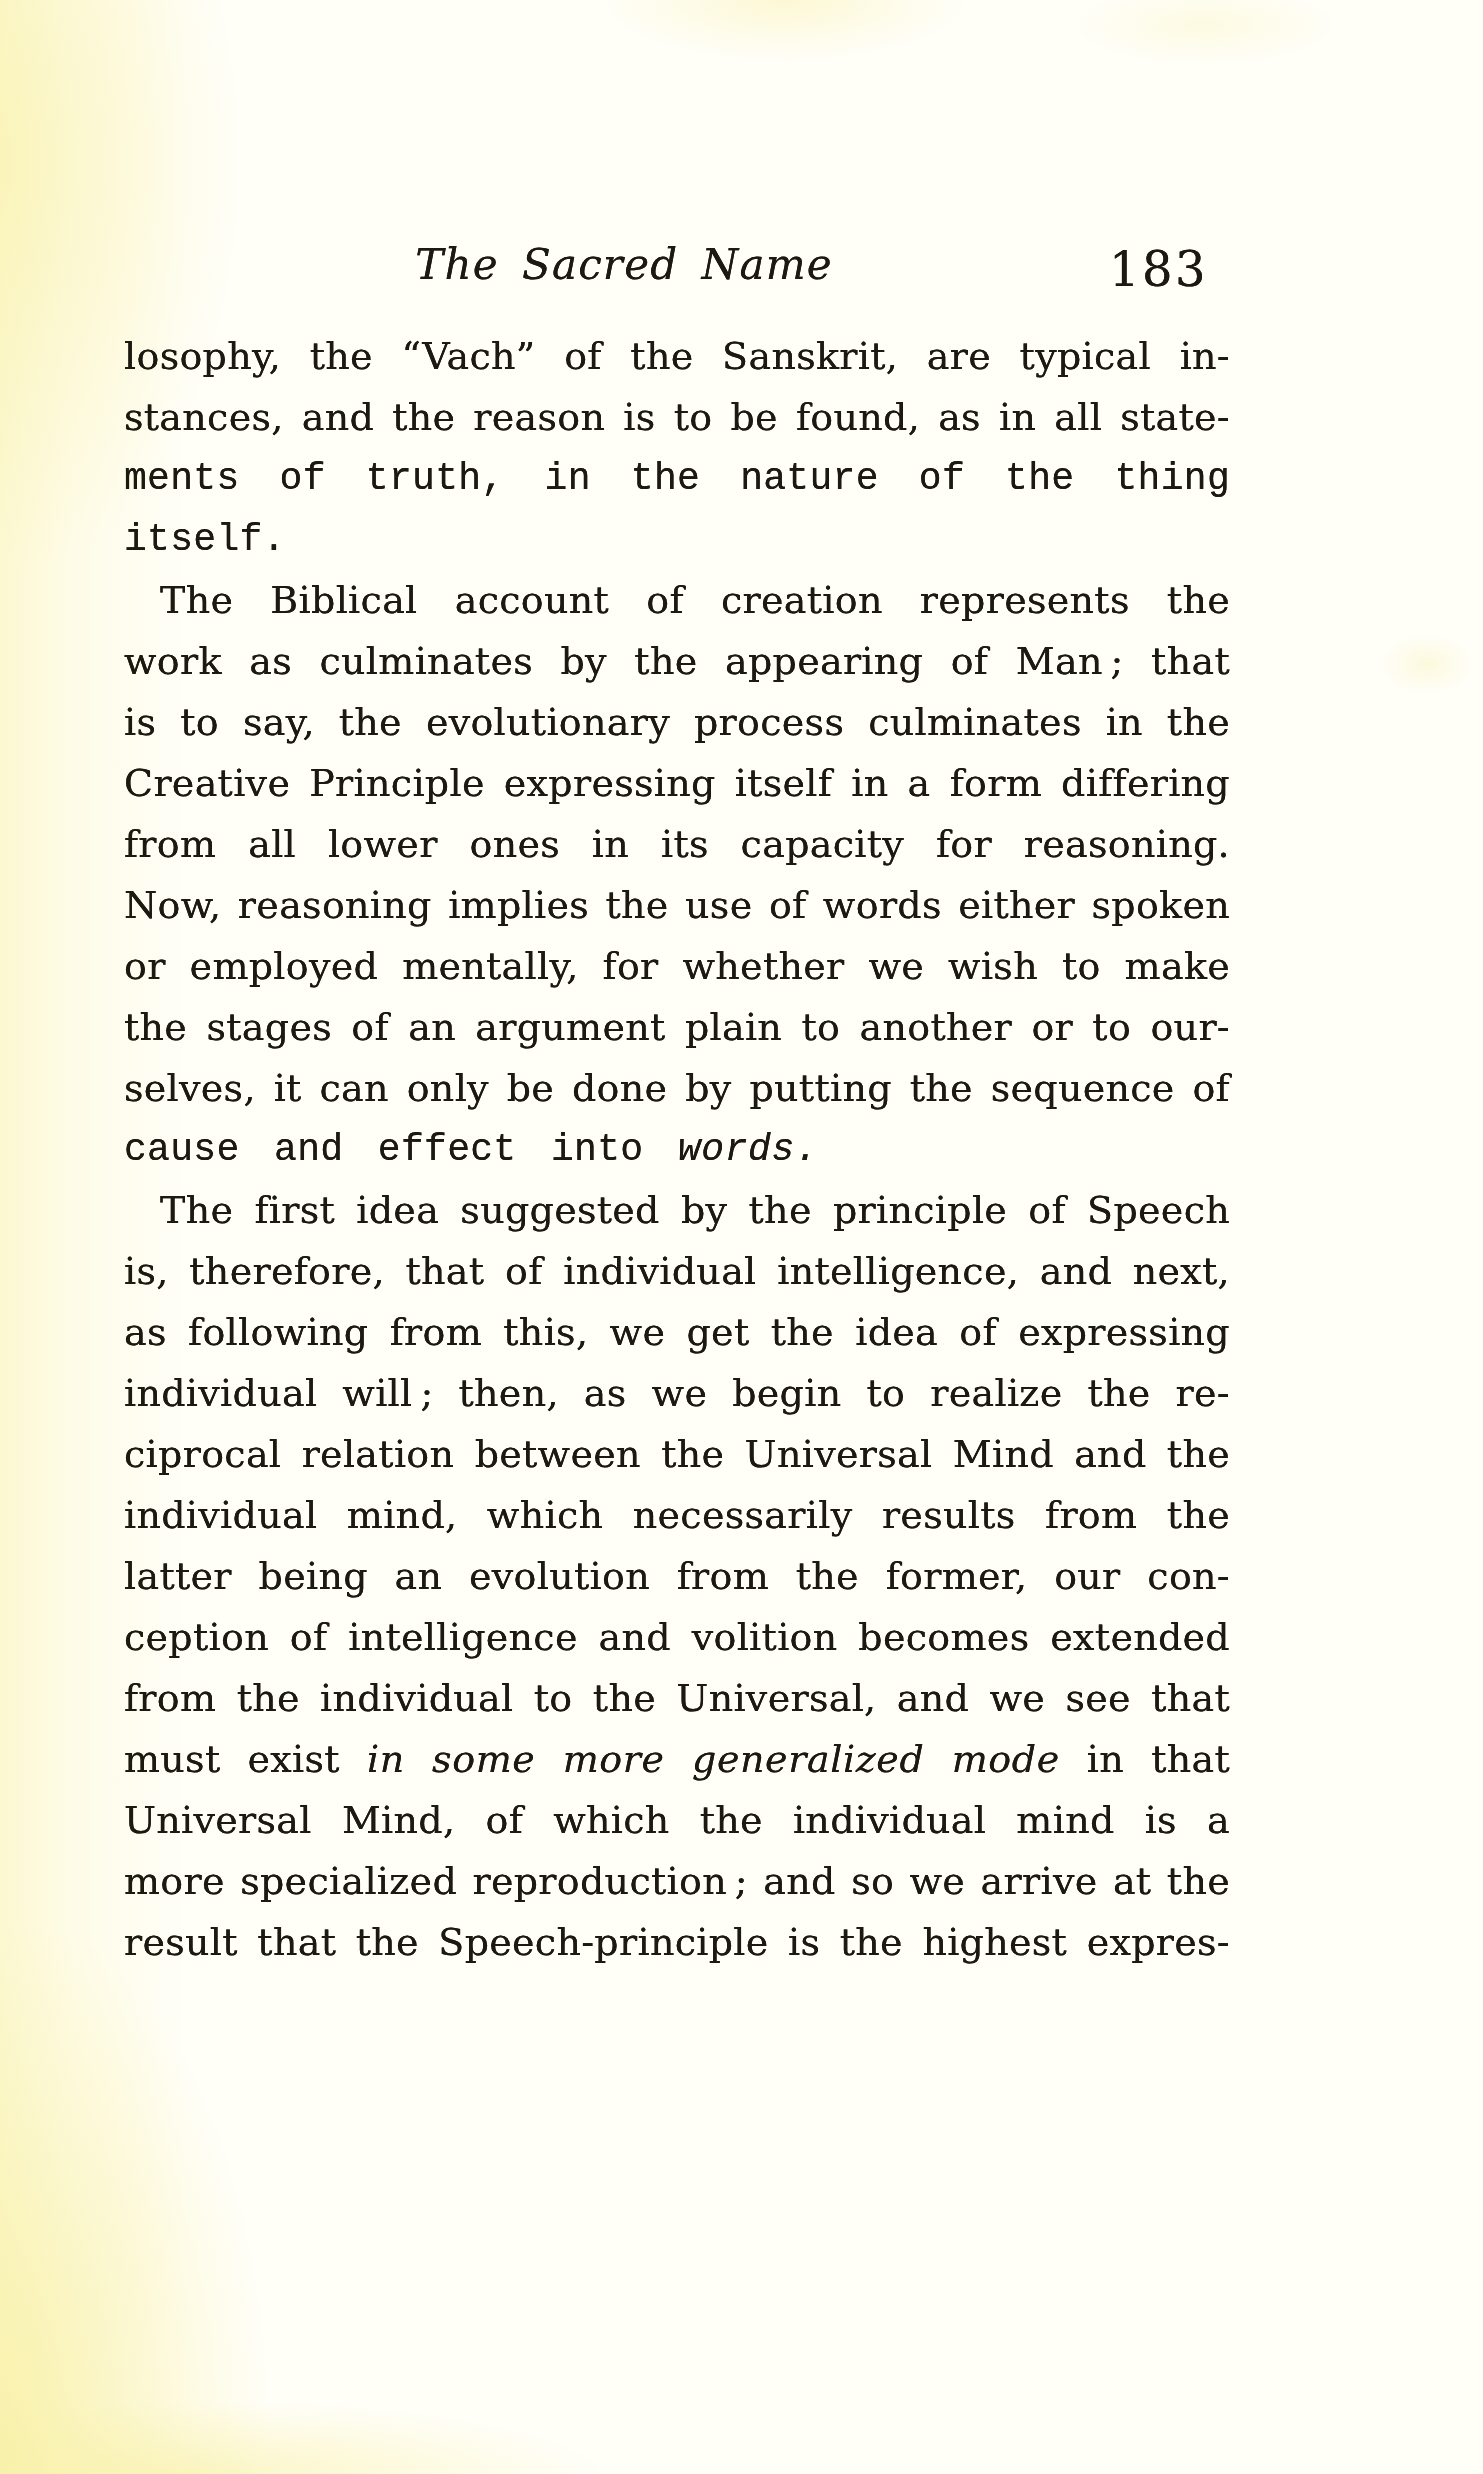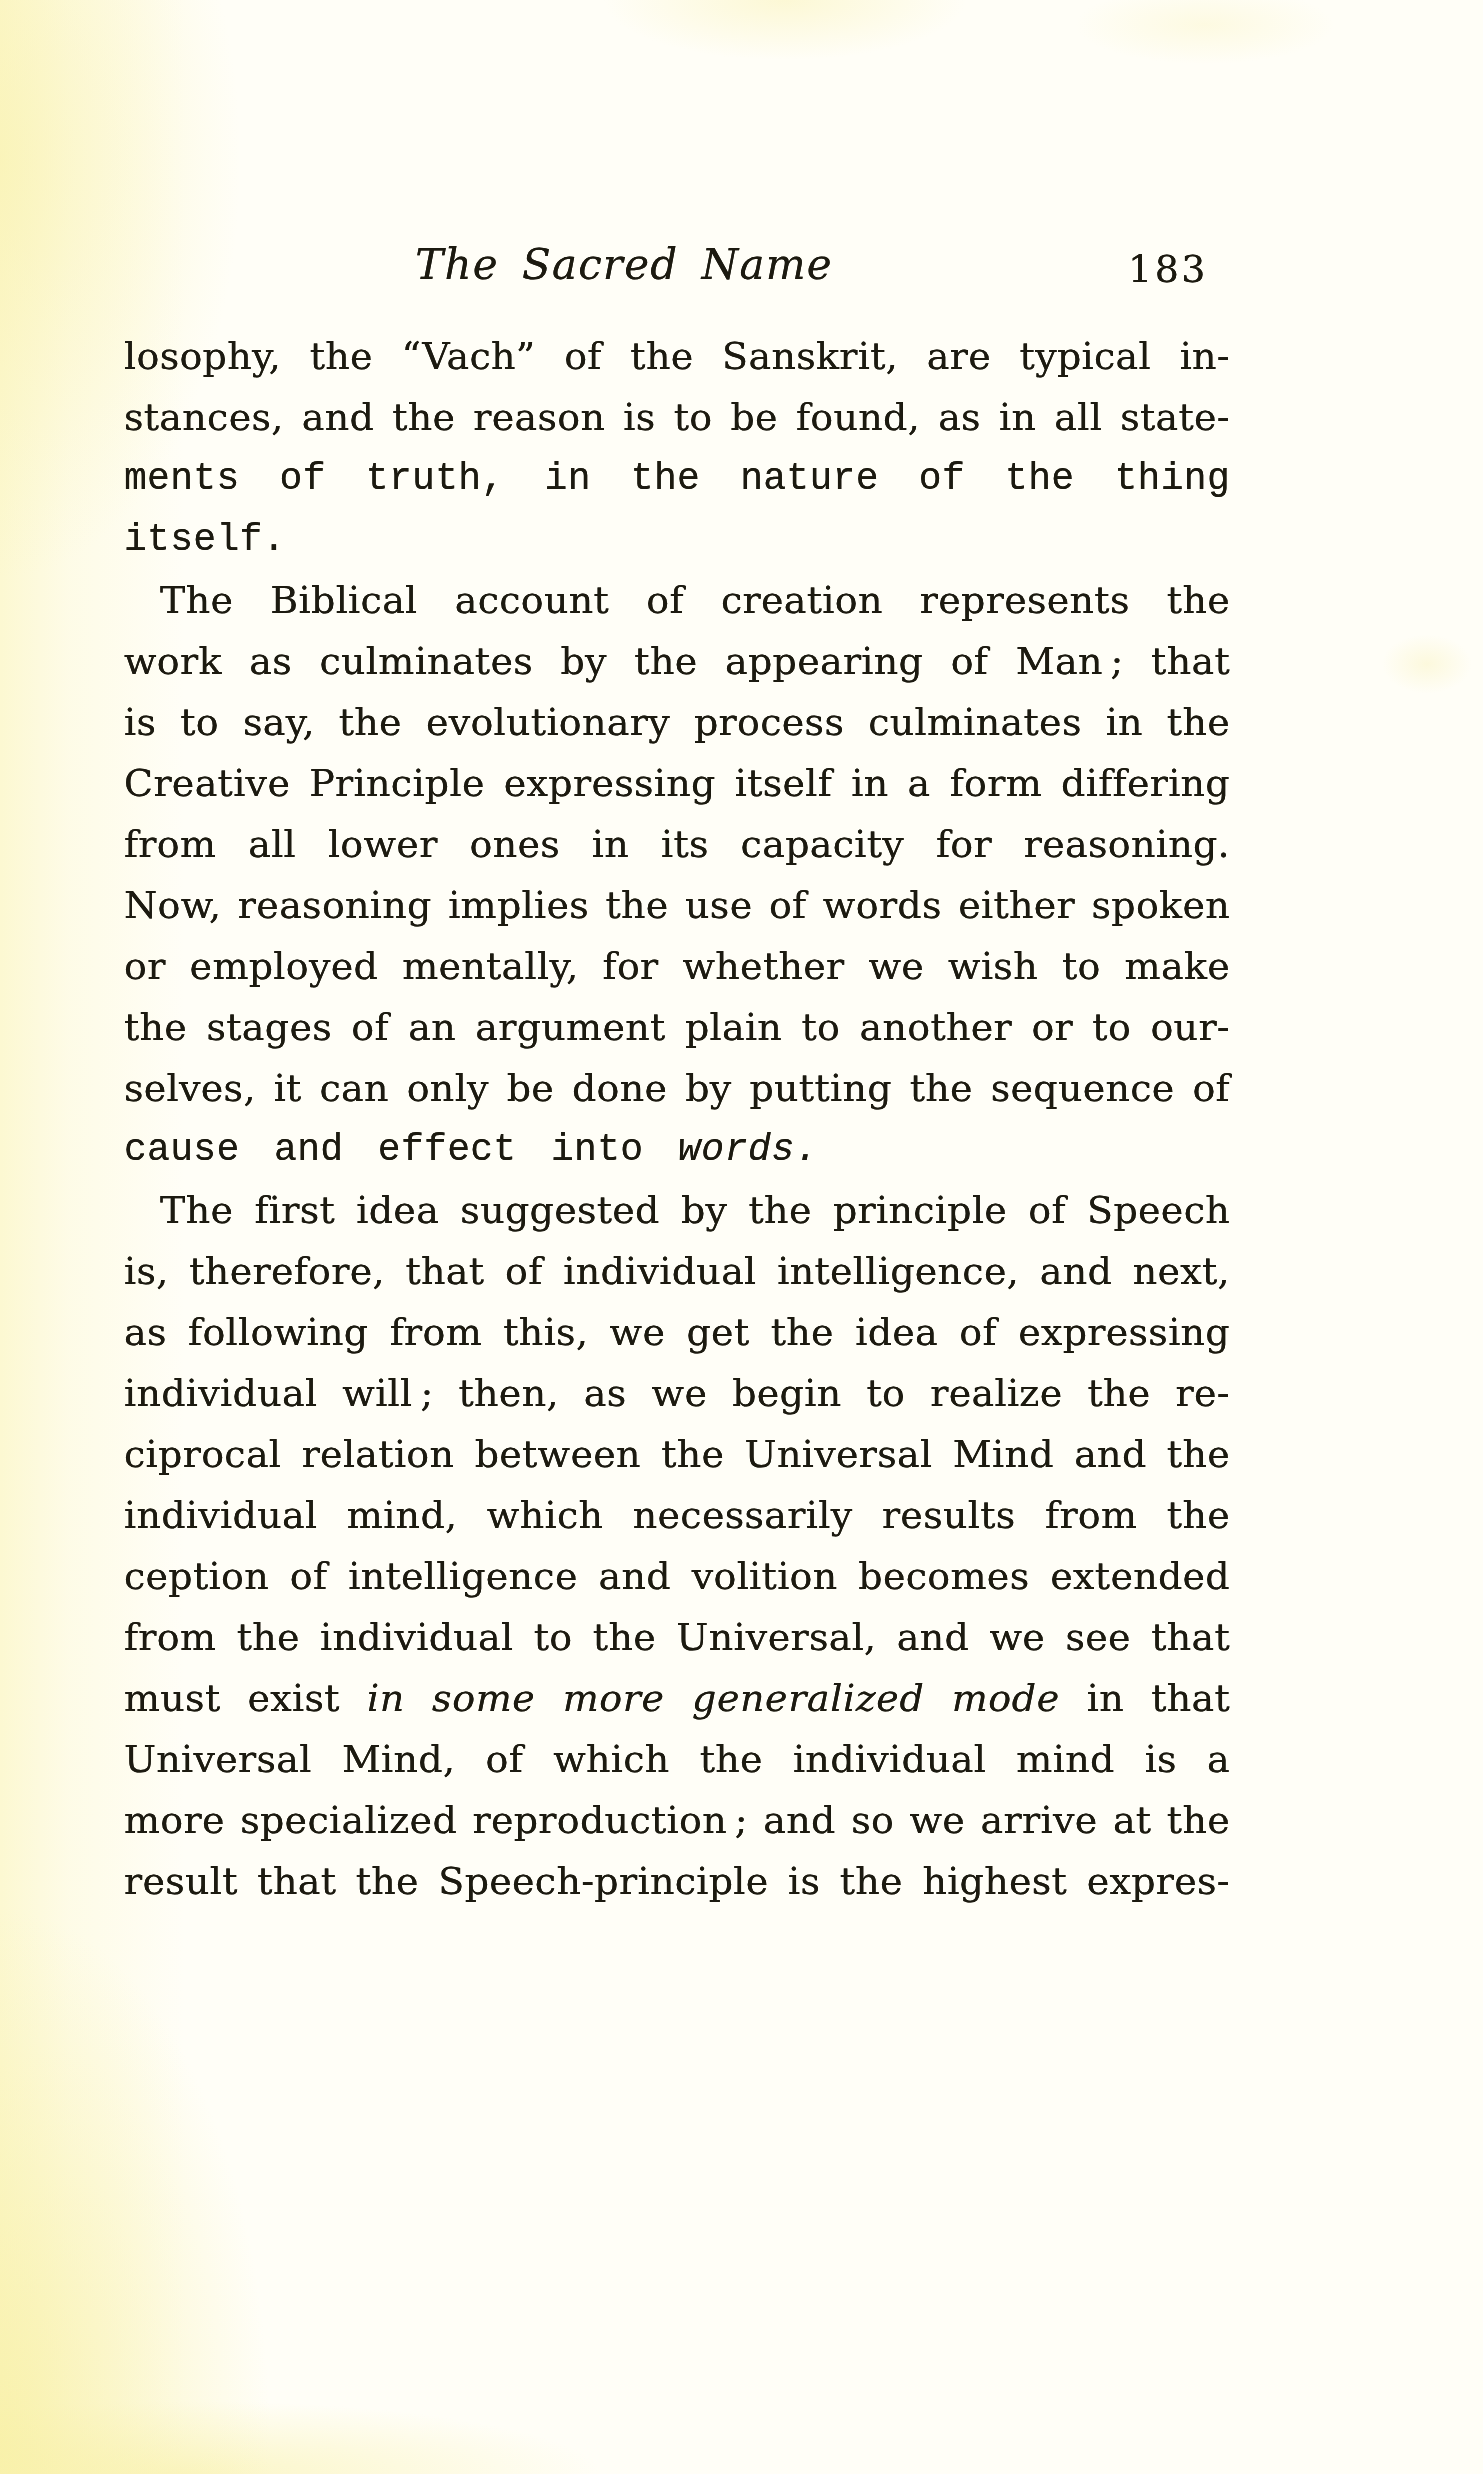--- a/index.html
+++ b/index.html
@@ -41,21 +41,21 @@
     line-height: 57px;
     letter-spacing: 1.2px;
     word-spacing: 8.6px;
     text-shadow: 0 0 0.6px currentColor;
     white-space: nowrap;
   }
   .page-number {
     position: absolute;
     top: 5px;
     right: 276px;
-    font-size: 38px;
+    font-size: 48px;
     line-height: 57px;
     letter-spacing: 2.5px;
     font-variant-numeric: oldstyle-nums;
     text-shadow: 0 0 0.6px currentColor;
   }
   .text-block {
     position: absolute;
     top: 326px;
     left: 124px;
     width: 1106px;
@@ -104,20 +104,21 @@
       <div class="line"><span>or employed mentally, for whether we wish to make</span></div>
       <div class="line"><span>the stages of an argument plain to another or to our-</span></div>
       <div class="line"><span>selves, it can only be done by putting the sequence of</span></div>
       <div class="line short"><span>cause and effect into </span><i>words.</i></div>
       <div class="line indent"><span>The first idea suggested by the principle of Speech</span></div>
       <div class="line"><span>is, therefore, that of individual intelligence, and next,</span></div>
       <div class="line"><span>as following from this, we get the idea of expressing</span></div>
       <div class="line"><span>individual will ; then, as we begin to realize the re-</span></div>
       <div class="line"><span>ciprocal relation between the Universal Mind and the</span></div>
       <div class="line"><span>individual mind, which necessarily results from the</span></div>
+      <div class="line"><span>latter being an evolution from the former, our con-</span></div>
       <div class="line"><span>ception of intelligence and volition becomes extended</span></div>
       <div class="line"><span>from the individual to the Universal, and we see that</span></div>
       <div class="line"><span>must exist </span><i>in some more generalized mode</i><span> in that</span></div>
       <div class="line"><span>Universal Mind, of which the individual mind is a</span></div>
       <div class="line"><span>more specialized reproduction ; and so we arrive at the</span></div>
       <div class="line"><span>result that the Speech-principle is the highest expres-</span></div>
     </div>
 </div>
 
 

